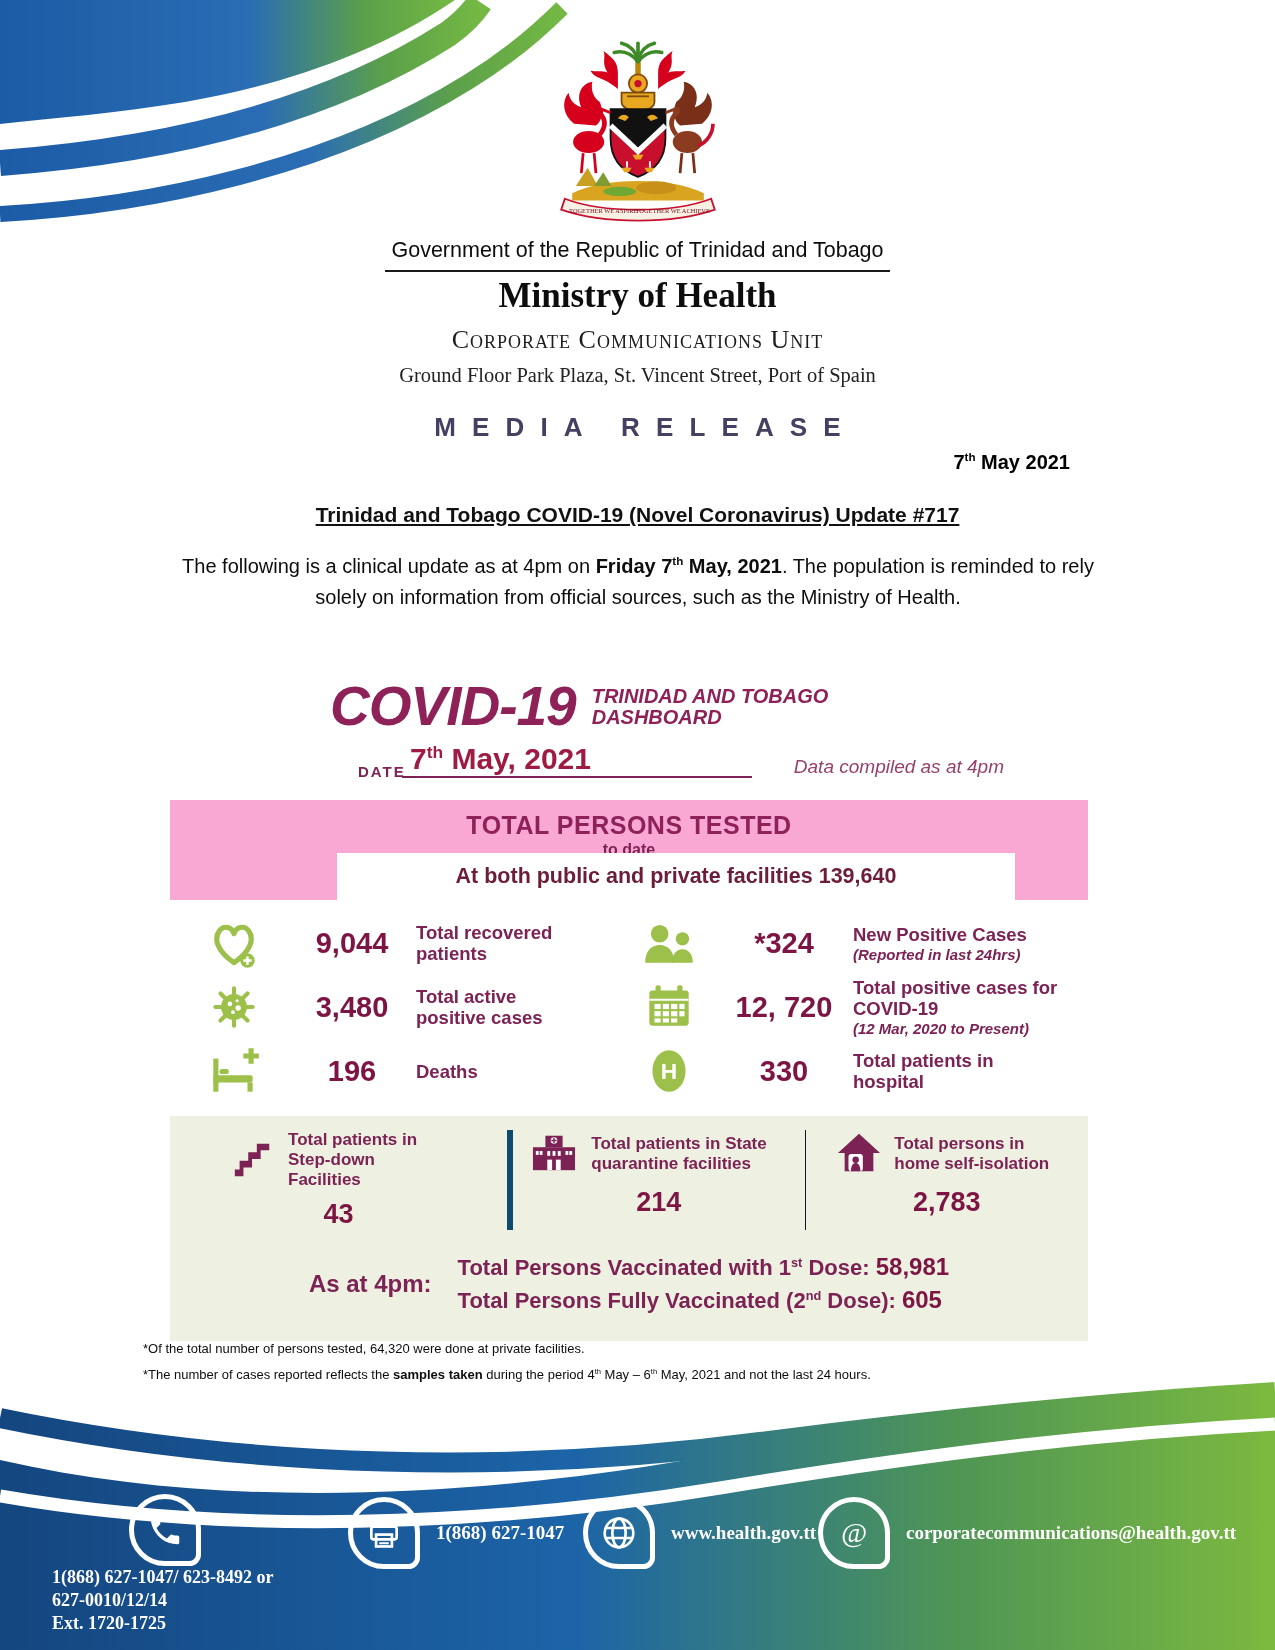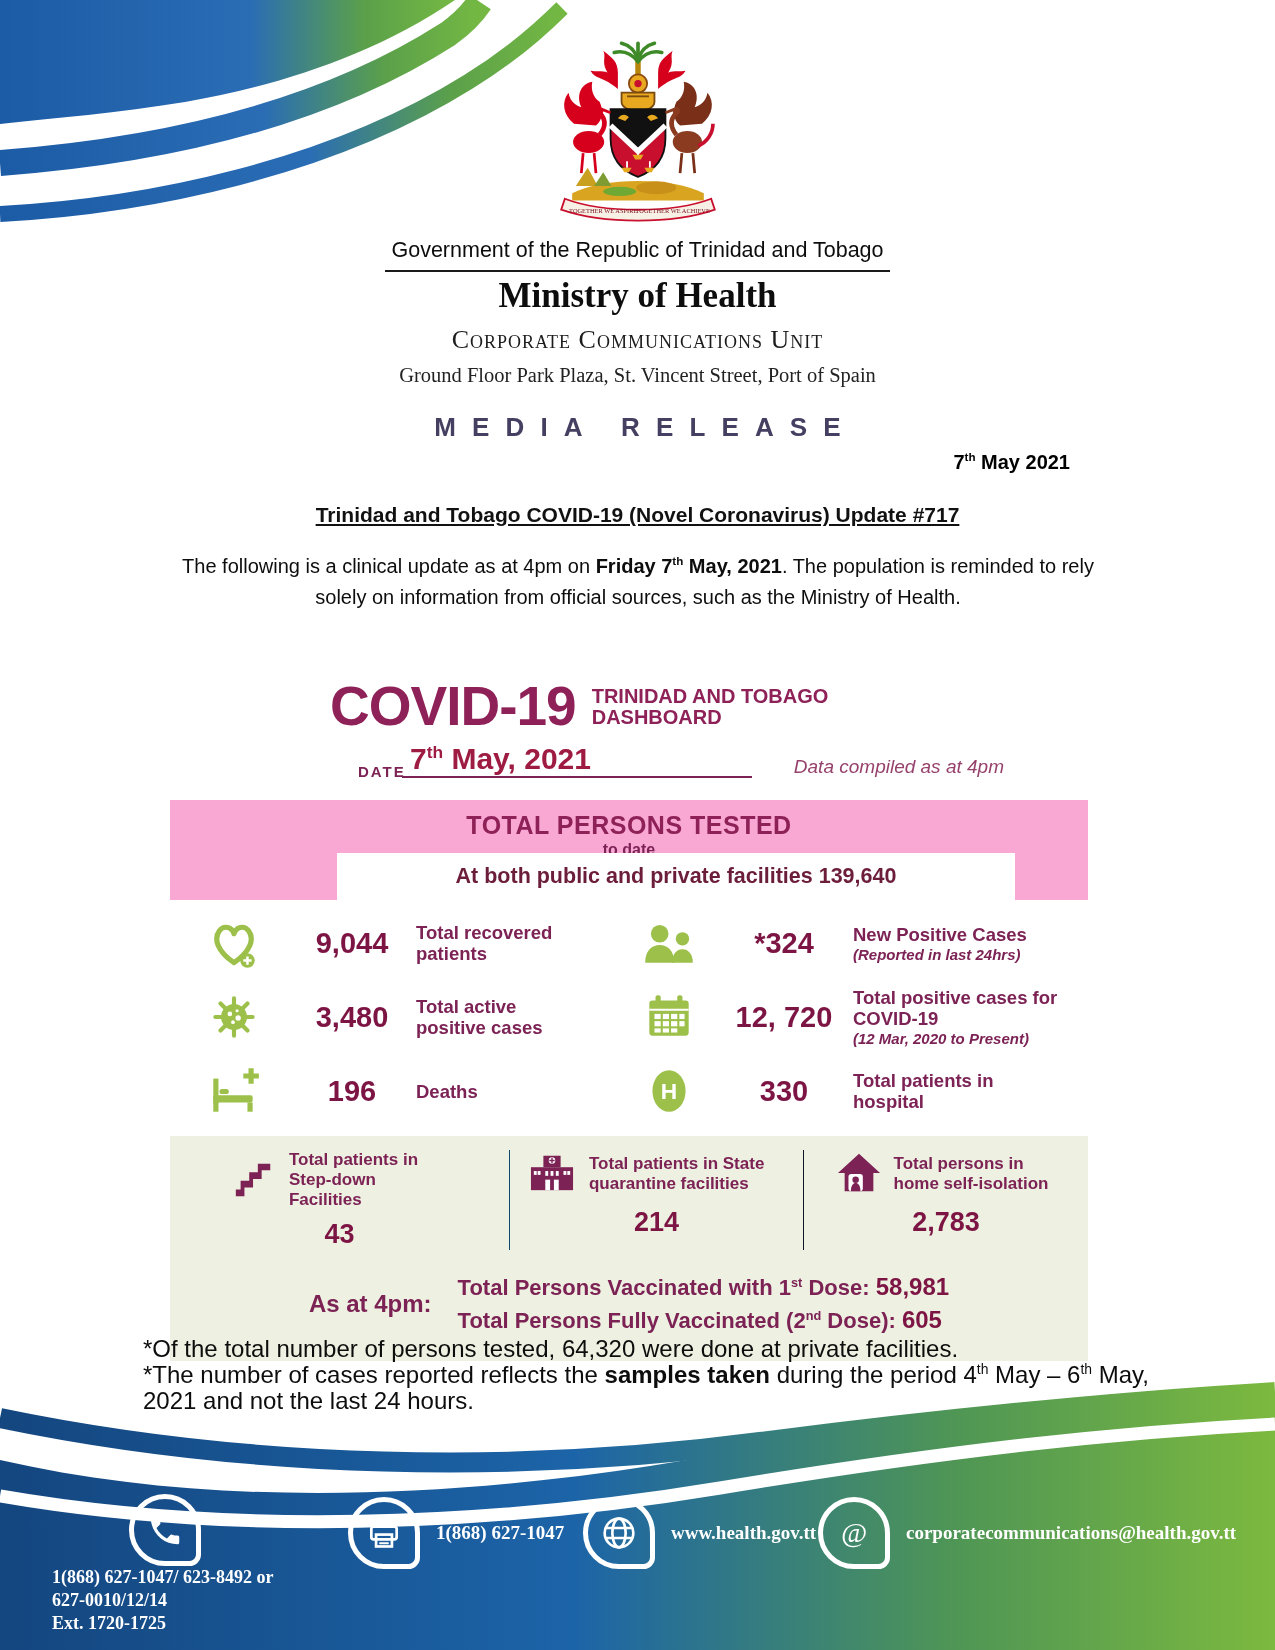--- a/index.html
+++ b/index.html
@@ -22,66 +22,66 @@
   .release-date{position:absolute;top:451px;right:205px;font-size:20px;font-weight:700;color:#000;}
   .release-title{position:absolute;top:503px;left:0;width:100%;text-align:center;
        font-size:21px;font-weight:700;}
   .release-title .u{text-decoration:underline;}
   .release-body{position:absolute;top:551px;left:172px;width:932px;text-align:center;
        font-size:20px;line-height:31px;color:#0d0d0d;}
   .release-body b{font-weight:700;}
 
   
   .dashboard{position:absolute;left:170px;top:680px;width:918px;}
-  .dash-header{display:flex;align-items:flex-start;padding-left:160px;}
+  .dash-header{display:flex;align-items:flex-start;padding-left:160px;font-style:italic;}
   .covid-logo{font-size:55px;font-weight:800;color:#8e2157;letter-spacing:-1px;line-height:52px;}
   .logo-sub{margin-left:16px;margin-top:6px;font-size:20px;font-weight:800;color:#8e2157;line-height:21px;}
   .date-row{position:relative;height:50px;margin-top:2px;}
   .date-label{position:absolute;left:188px;bottom:4px;font-size:15px;font-weight:700;
        color:#7c2255;letter-spacing:2px;}
   .date-underline{position:absolute;left:232px;bottom:6px;width:350px;border-bottom:2px solid #7c2255;}
   .date-value{position:absolute;left:240px;bottom:8px;font-size:30px;font-weight:700;color:#9e1b42;}
   .compiled{position:absolute;right:84px;bottom:6px;font-size:19px;font-style:italic;color:#96416b;}
 
   .panel1{position:relative;margin-top:16px;height:100px;background:#f9a8d4;}
   .tested-title{padding-top:11px;text-align:center;font-size:25px;font-weight:800;
        color:#8e2157;letter-spacing:.5px;}
   .tested-sub{text-align:center;font-size:16px;font-weight:600;color:#7c2255;margin-top:1px;}
   .tested-strip{position:absolute;left:167px;right:73px;top:53px;height:47px;background:#fff;
        display:flex;align-items:center;justify-content:center;
        font-size:21.5px;font-weight:700;color:#6b1d3a;}
 
-  .stats{display:grid;grid-template-columns:1fr 1fr;row-gap:12px;padding:12px 0 14px 0;background:#fff;}
+  .stats{display:grid;grid-template-columns:1fr 1fr;row-gap:2px;padding:12px 0 14px 0;background:#fff;}
   .stat{display:flex;align-items:center;min-height:62px;}
   .stat-icon{width:128px;display:flex;justify-content:center;flex:none;}
   .col-r .stat-icon{width:112px;}
   .col-r{padding-left:24px;}
   .stat-value{width:108px;text-align:center;font-size:29px;font-weight:800;color:#7d1544;flex:none;}
   .col-r .stat-value{width:118px;}
   .stat-text{margin-left:10px;}
   .stat-label{font-size:18.5px;font-weight:700;color:#7c2255;line-height:21px;}
   .stat-sub{font-size:15px;font-style:italic;font-weight:600;color:#7c2255;margin-top:1px;}
   .w150{width:155px;} .w235{width:235px;}
 
   .panel2{background:#eef1e1;padding:14px 0 22px 0;}
   .facilities{display:flex;}
   .facility{display:flex;flex-direction:column;align-items:center;}
-  .fac1{width:37%;border-right:1px solid #0c4a6e;}
+  .fac1{width:37%;border-right:6px solid #0c4a6e;}
   .fac2{width:32%;border-right:1px solid #0f172a;}
   .fac3{width:31%;}
   .fac-top{display:flex;align-items:center;gap:13px;}
   .fac-label{font-size:17px;font-weight:700;color:#7c2255;line-height:20px;}
   .fac-value{margin-top:9px;font-size:27px;font-weight:800;color:#7d1544;}
   .vacc{display:flex;justify-content:center;align-items:center;gap:26px;margin-top:18px;}
   .asat{font-size:24px;font-weight:800;color:#7c2255;}
   .vacc-line{font-size:22px;font-weight:800;color:#7c2255;margin:5px 0;}
   .vacc-value{font-size:24px;color:#7d1544;}
 
   
-  .footnotes{position:absolute;left:143px;top:1336px;width:1008px;font-size:24px;
+  .footnotes{position:absolute;left:143px;top:1336px;width:1008px;font-size:13px;
        line-height:26px;color:#0d0d0d;}
   .footnotes b{font-weight:700;}
 
   
   .footer-svg{position:absolute;left:0;top:1378px;}
   .f-item{position:absolute;display:flex;align-items:center;}
   .f-icon{width:62px;height:62px;border:5px solid #fff;border-radius:50% 50% 16% 50%;
        display:flex;align-items:center;justify-content:center;flex:none;}
   .f-text{color:#fff;font-family:"Liberation Serif",serif;font-weight:700;font-size:19px;}
   .f-text.small{font-size:18px;line-height:23px;}

